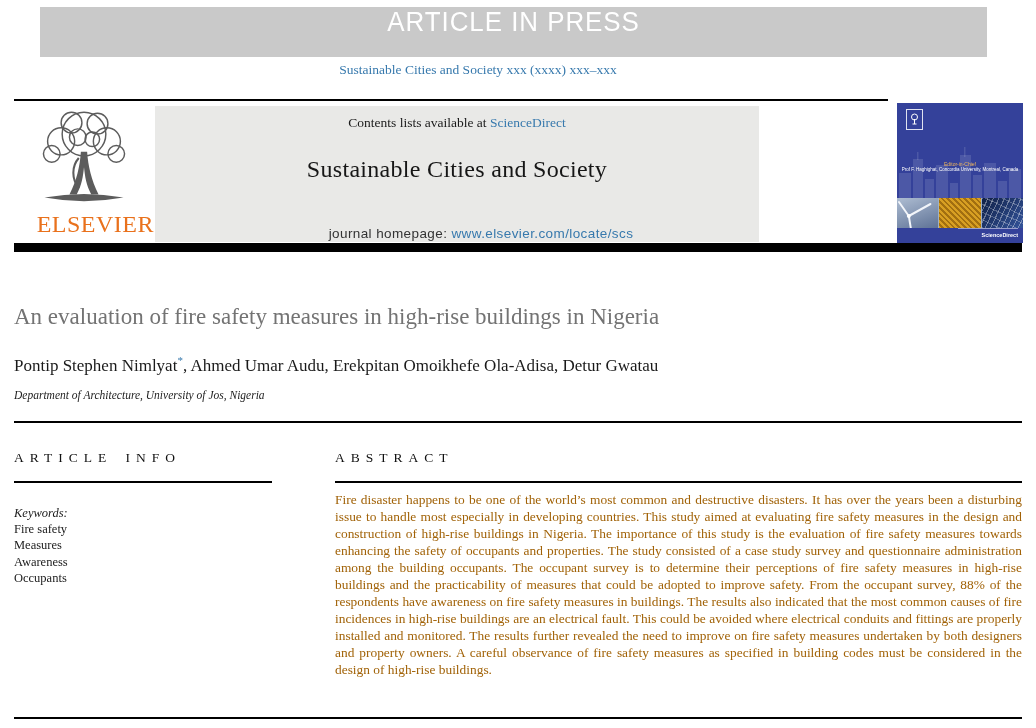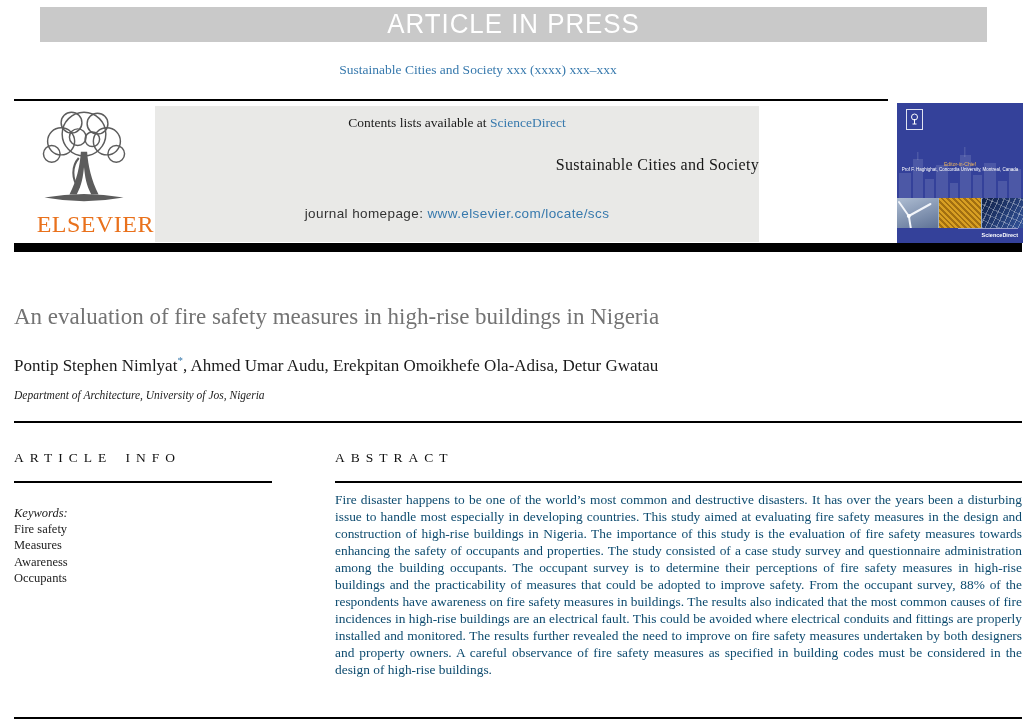--- a/index.html
+++ b/index.html
@@ -3,22 +3,22 @@
 <meta charset="utf-8">
 <style>
   html,body{margin:0;padding:0;}
   body{
     width:1036px;height:728px;position:relative;background:#ffffff;
     font-family:"Liberation Serif", serif;color:#1a1a1a;overflow:hidden;
   }
   .abs{position:absolute;}
 
   
-  .banner{left:40px;top:7px;width:947px;height:35px;background:#c9c9c9;
-    display:flex;align-items:center;justify-content:center;}
+  .banner{left:40px;top:7px;width:947px;height:50px;background:#c9c9c9;
+    display:flex;justify-content:center;}
   .banner span{
     font-family:"Liberation Sans", sans-serif;font-size:27px;color:#ffffff;
     letter-spacing:1px;transform:scaleX(.96);white-space:nowrap;}
 
   
   .citation{left:0;top:62px;width:956px;text-align:center;
     font-size:13.5px;color:#3779ad;}
 
   
   .rule{background:#000000;}
@@ -33,25 +33,25 @@
   .elsevier{left:14px;top:106px;width:140px;height:137px;text-align:right;}
   .elsevier svg{display:block;margin:0 auto;}
   .elsevier-word{font-family:"Liberation Serif", serif;font-size:24px;
     color:#e9711c;letter-spacing:.5px;margin-top:1px;}
 
   
   .headbox{left:155px;top:106px;width:604px;height:136px;background:#e9e9e7;}
   .contents-line{position:absolute;top:9px;left:0;width:100%;text-align:center;
     font-size:13.5px;color:#1a1a1a;}
   .link{color:#3779ad;text-decoration:none;cursor:pointer;}
-  .journal-title{position:absolute;top:50px;left:0;width:100%;text-align:right;
-    font-size:16px;color:#161616;letter-spacing:.3px;}
-  .homepage-line{position:absolute;top:100px;left:0;width:100%;text-align:center;
+  .journal-title{position:absolute;top:50px;left:0;width:100%;text-align:center;
+    font-size:24px;color:#161616;letter-spacing:.3px;}
+  .homepage-line{position:absolute;top:120px;left:0;width:100%;text-align:center;
     font-family:"Liberation Sans", sans-serif;font-size:13.5px;color:#333;
-    letter-spacing:.4px;}
+    letter-spacing:.4px;padding-left:24px;}
 
   
   .cover{left:897px;top:103px;width:126px;height:140px;background:#34419a;overflow:hidden;}
   .cover-emblem{position:absolute;left:9px;top:6px;width:15px;height:19px;
     border:1px solid rgba(255,255,255,.85);display:flex;align-items:center;justify-content:center;}
   .cover-title{position:absolute;left:0;top:30px;width:100%;text-align:center;
     font-family:"Liberation Sans", sans-serif;font-weight:bold;font-size:11px;
     line-height:12px;color:#ffffff;}
   .cover-editor{position:absolute;left:0;top:58px;width:100%;text-align:center;
     font-family:"Liberation Sans", sans-serif;font-size:5px;color:#f0b65c;line-height:6px;}
@@ -81,21 +81,21 @@
   .sec-heading{font-size:13.5px;letter-spacing:6px;word-spacing:4px;color:#111;}
   .info-heading{left:14px;top:450px;}
   .abstract-heading{left:335px;top:450px;}
 
   
   .keywords{left:14px;top:493px;width:280px;font-size:12.5px;line-height:16.2px;color:#1a1a1a;}
   .kw-label{font-style:italic;margin-top:12px;}
 
   
   .abstract-body{left:335px;top:491px;width:687px;font-size:13.4px;line-height:17px;
-    text-align:justify;color:#0c4a6e;}
+    text-align:justify;color:#a16207;}
 </style>
 </head>
 <body>
 
 <div class="abs banner">
   <span>ARTICLE IN PRESS</span>
 </div>
 
 <div class="abs citation">Sustainable Cities and Society xxx (xxxx) xxx–xxx</div>
 

